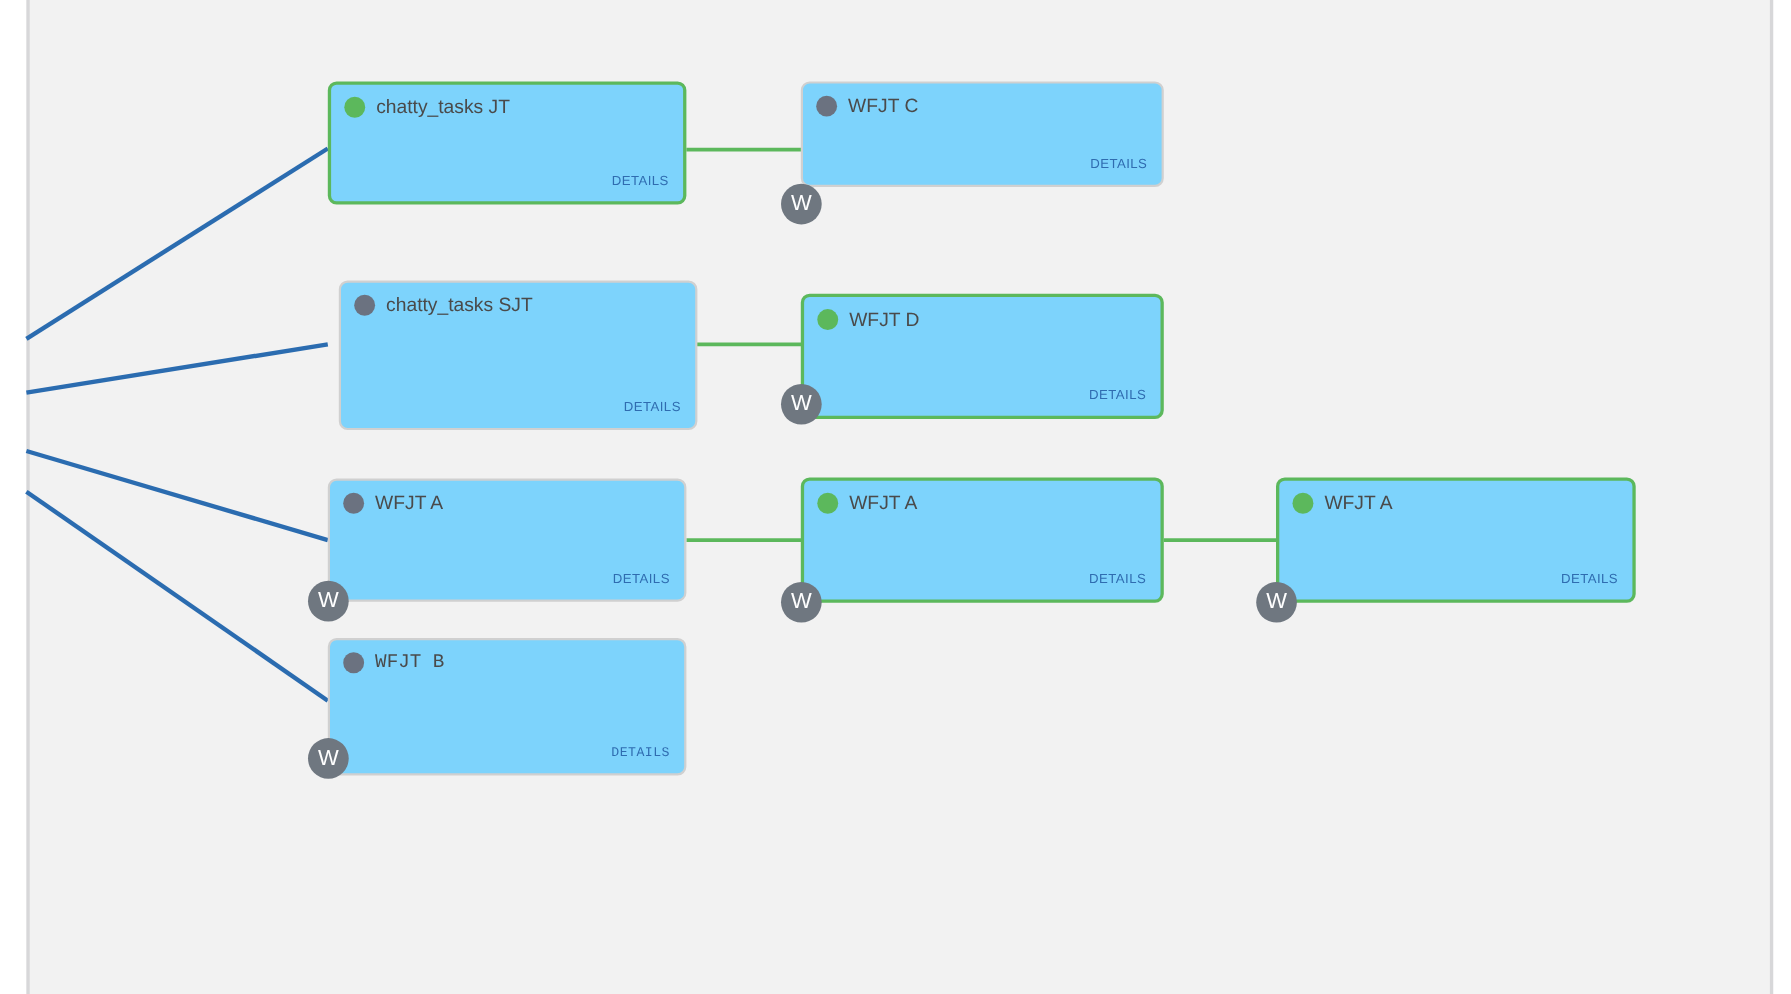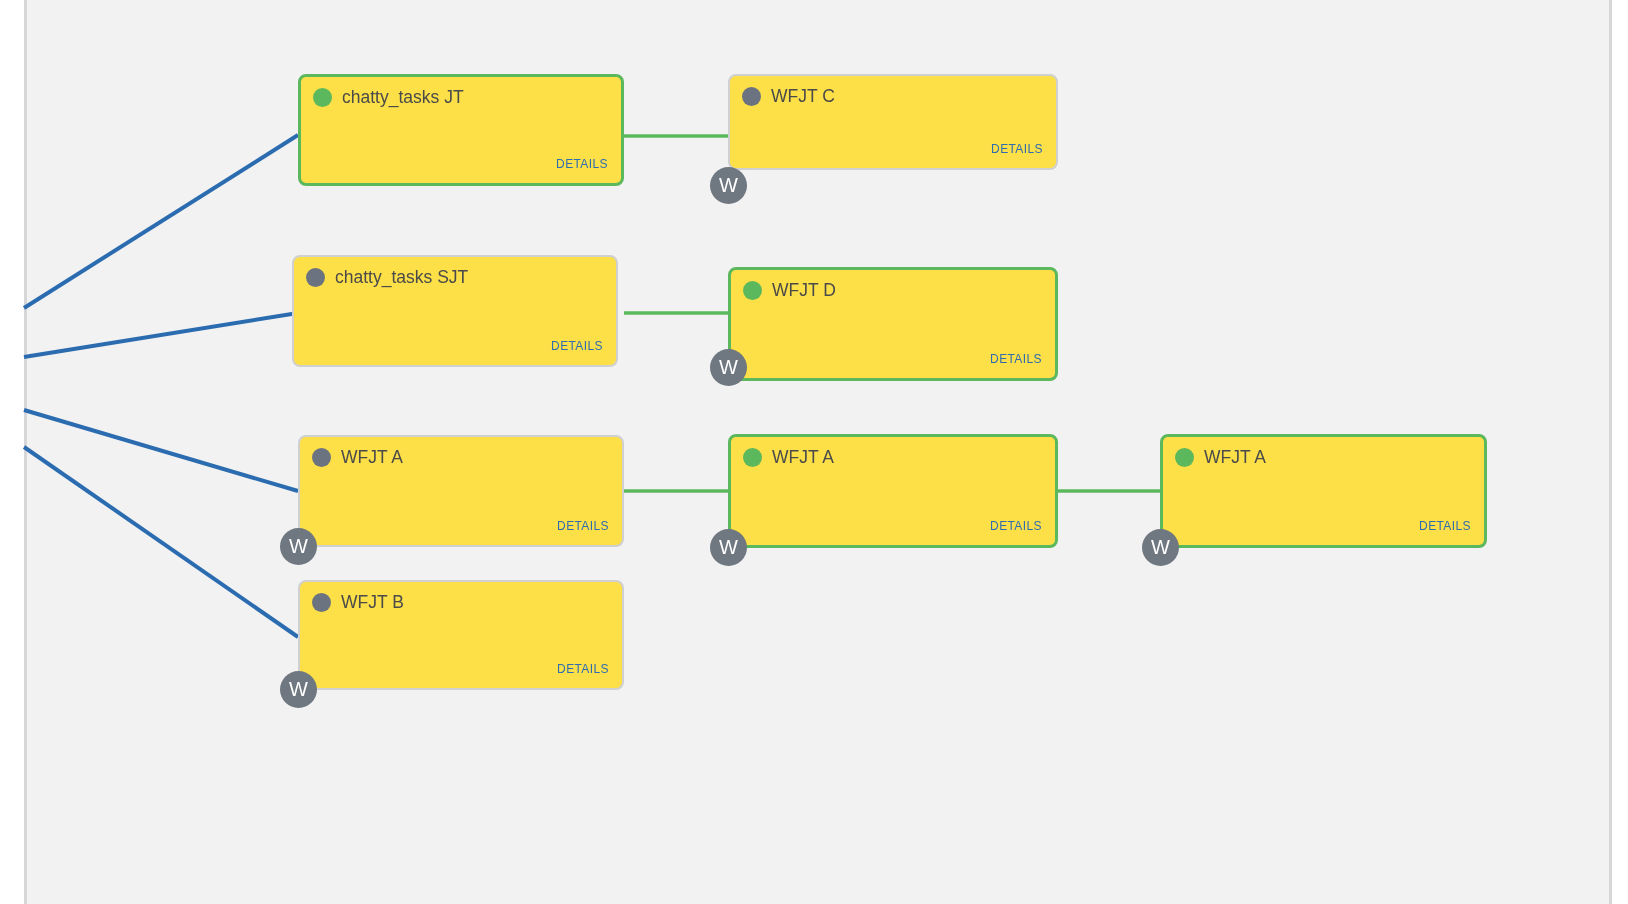--- a/index.html
+++ b/index.html
@@ -31,21 +31,21 @@
     left: 0;
     top: 0;
     width: 1628px;
     height: 904px;
     pointer-events: none;
   }
 
   .node-card {
     position: absolute;
     box-sizing: border-box;
-    background: #fde047;
+    background: #7dd3fc;
     border: 2px solid #d0d0d0;
     border-radius: 8px;
     width: 326px;
     height: 112px;
   }
   .node-card.state-green {
     border-color: #5cb85c;
     border-width: 3px;
   }
 
@@ -124,21 +124,21 @@
       <a class="details-link">DETAILS</a>
     </div>
     <div class="node-card" style="left: 728px; top: 74px; width: 330px; height: 96px;">
       <div class="node-header">
         <span class="status-dot"></span>
         <span class="node-title">WFJT C</span>
       </div>
       <a class="details-link">DETAILS</a>
     </div>
     <div class="w-badge" style="left: 710px; top: 167px; background: rgb(111, 119, 128);">W</div>
-    <div class="node-card" style="left: 292px; top: 255px; width: 326px; height: 112px;">
+    <div class="node-card" style="left: 308px; top: 255px; width: 326px; height: 136px;">
       <div class="node-header">
         <span class="status-dot"></span>
         <span class="node-title">chatty_tasks SJT</span>
       </div>
       <a class="details-link">DETAILS</a>
     </div>
     <div class="node-card state-green" style="left: 728px; top: 254px; width: 330px; height: 114px; margin-top: 13px;">
       <div class="node-header">
         <span class="status-dot green"></span>
         <span class="node-title">WFJT D</span>
@@ -163,21 +163,21 @@
     </div>
     <div class="w-badge" style="left: 710px; top: 529px; background: rgb(111, 119, 128);">W</div>
     <div class="node-card state-green" style="left: 1160px; top: 434px; width: 327px; height: 114px;">
       <div class="node-header">
         <span class="status-dot green"></span>
         <span class="node-title">WFJT A</span>
       </div>
       <a class="details-link">DETAILS</a>
     </div>
     <div class="w-badge" style="left: 1142px; top: 529px; background: rgb(111, 119, 128);">W</div>
-    <div class="node-card" style="left: 298px; top: 580px; width: 326px; height: 110px;">
+    <div class="node-card" style="left: 298px; top: 580px; width: 326px; height: 125px; font-family: Liberation Mono, monospace;">
       <div class="node-header">
         <span class="status-dot"></span>
         <span class="node-title">WFJT B</span>
       </div>
       <a class="details-link">DETAILS</a>
     </div>
     <div class="w-badge" style="left: 280px; top: 671px; background: rgb(111, 119, 128);">W</div>
   </div>
 
 </body></html>

